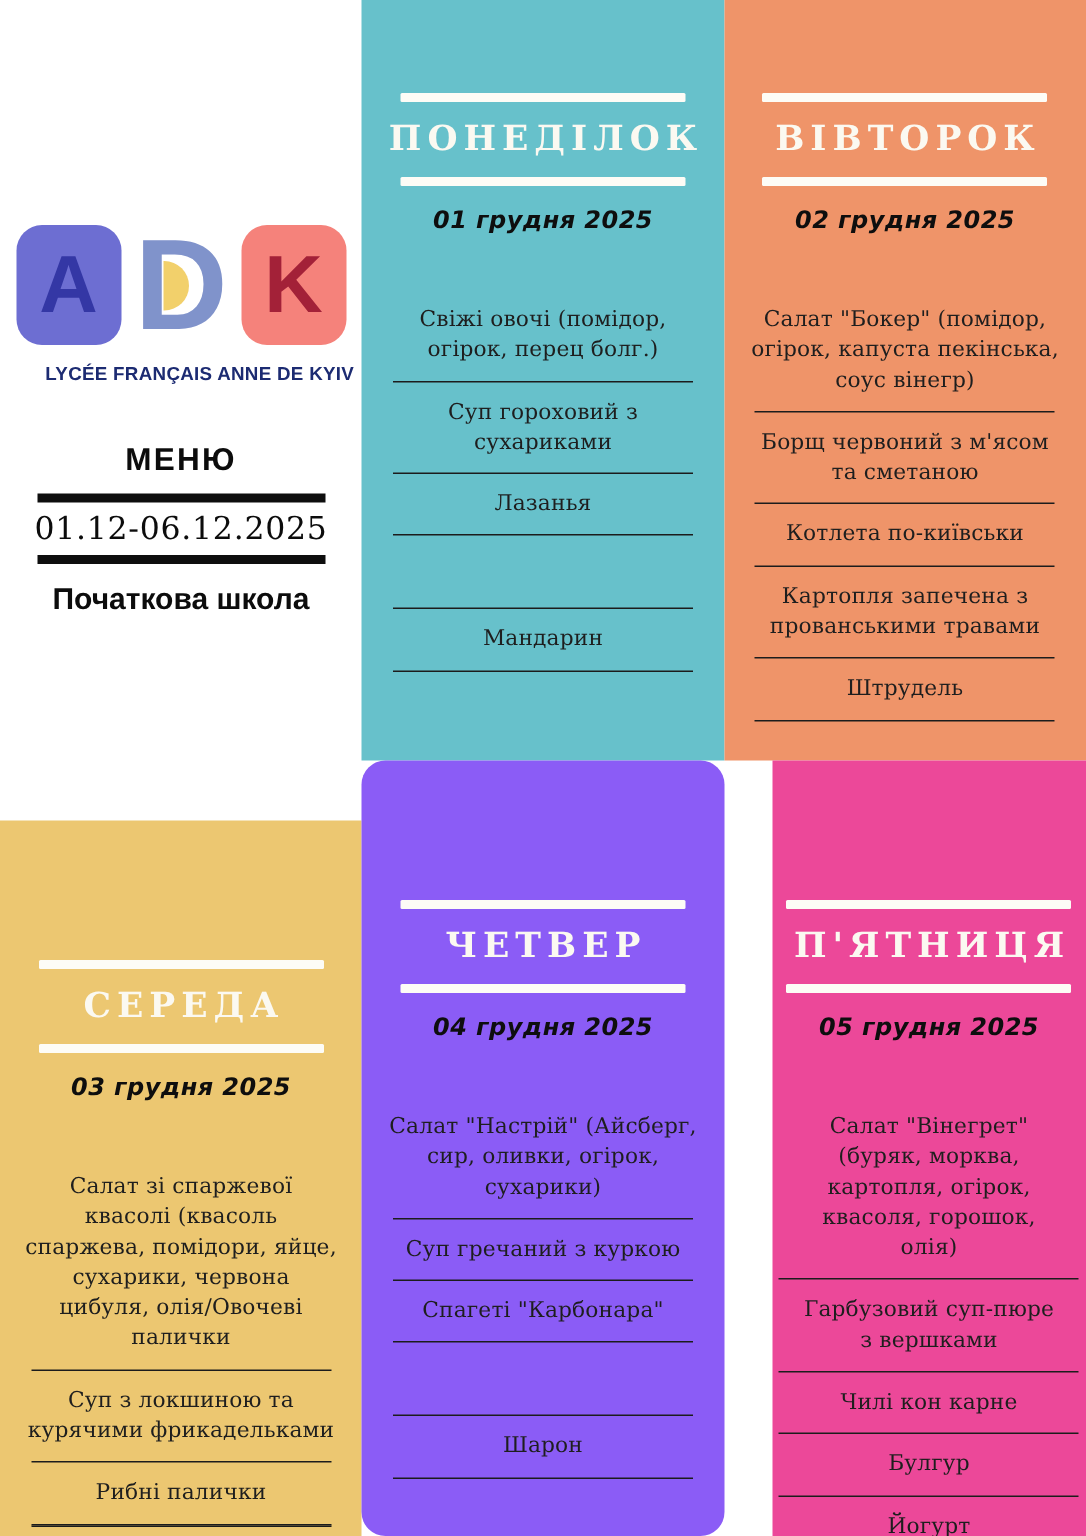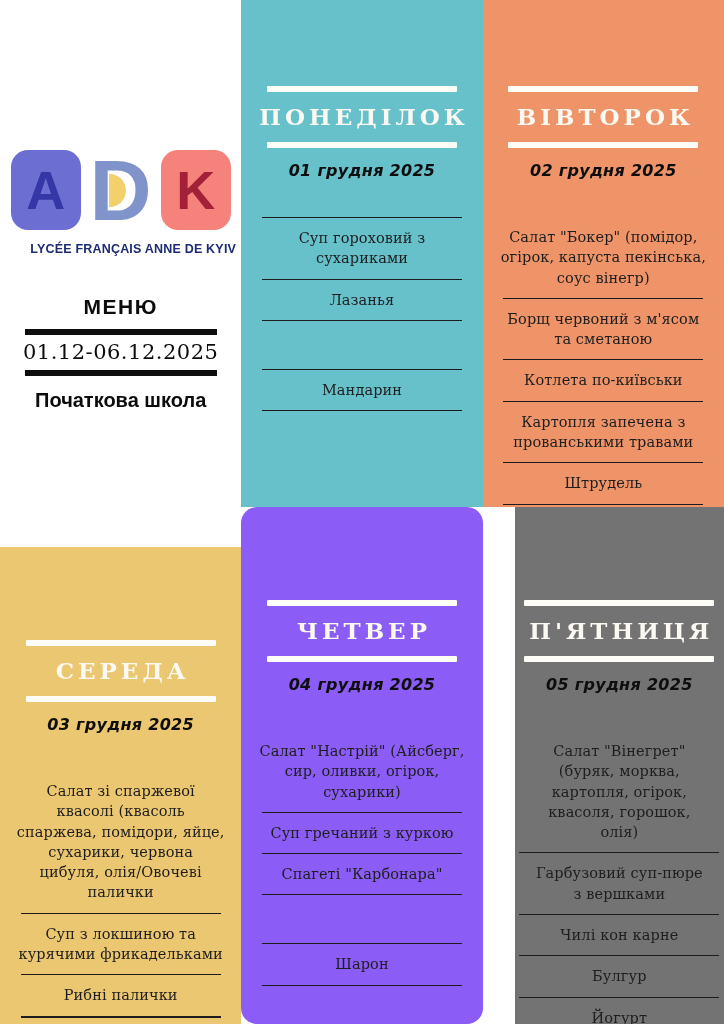--- a/index.html
+++ b/index.html
@@ -63,21 +63,21 @@
     font-size: 21px; color: #0c0c0c; letter-spacing: 0.5px;
   }
   .school-level {
     margin-top: 13px;
     font-family: "Liberation Sans", sans-serif;
     font-weight: 800; font-size: 20px; color: #0c0c0c;
   }
 
   
   .day-panel { text-align: center; overflow: hidden; }
-  .day-panel.row-top { padding-top: 86px; }
+  .day-panel.row-top { padding-top: 62px; }
   .day-panel.row-bottom { padding-top: 93px; }
   .white-bar {
     width: 190px; height: 6px; background: #fdfcf6; margin: 0 auto;
     border-radius: 1px;
   }
   .day-title {
     margin: 11px auto 12px;
     font-family: "DejaVu Serif", serif;
     font-weight: 700; font-size: 23px; letter-spacing: 4px;
     color: #fbf9f1; text-indent: 4px;
@@ -125,20 +125,21 @@
     <div class="black-bar lower"></div>
     <div class="school-level">Початкова школа</div>
   </div>
 
   <section class="day-panel row-top" style="background-color: rgb(103, 193, 203);">
     <div class="white-bar"></div>
     <div class="day-title">ПОНЕДІЛОК</div>
     <div class="white-bar"></div>
     <div class="day-date">01 грудня 2025</div>
     <div class="items">
+        <div class="item">Свіжі овочі (помідор, огірок, перец болг.)</div>
         <div class="divider"></div>
         <div class="item">Суп гороховий з сухариками</div>
         <div class="divider"></div>
         <div class="item">Лазанья</div>
         <div class="divider"></div>
         <div class="item item-empty"></div>
         <div class="divider"></div>
         <div class="item">Мандарин</div>
         <div class="divider"></div>
       </div>
@@ -192,21 +193,21 @@
         <div class="divider"></div>
         <div class="item">Спагеті "Карбонара"</div>
         <div class="divider"></div>
         <div class="item item-empty"></div>
         <div class="divider"></div>
         <div class="item">Шарон</div>
         <div class="divider"></div>
       </div>
   </section>
 
-  <section class="day-panel row-bottom" style="background-color: #737373; margin-left: 32px;">
+  <section class="day-panel row-bottom" style="background-color: #ec4899; margin-left: 32px;">
     <div class="white-bar"></div>
     <div class="day-title">П'ЯТНИЦЯ</div>
     <div class="white-bar"></div>
     <div class="day-date">05 грудня 2025</div>
     <div class="items">
         <div class="item">Салат "Вінегрет" (буряк, морква, картопля, огірок, квасоля, горошок, олія)</div>
         <div class="divider"></div>
         <div class="item">Гарбузовий суп-пюре з вершками</div>
         <div class="divider"></div>
         <div class="item">Чилі кон карне</div>

